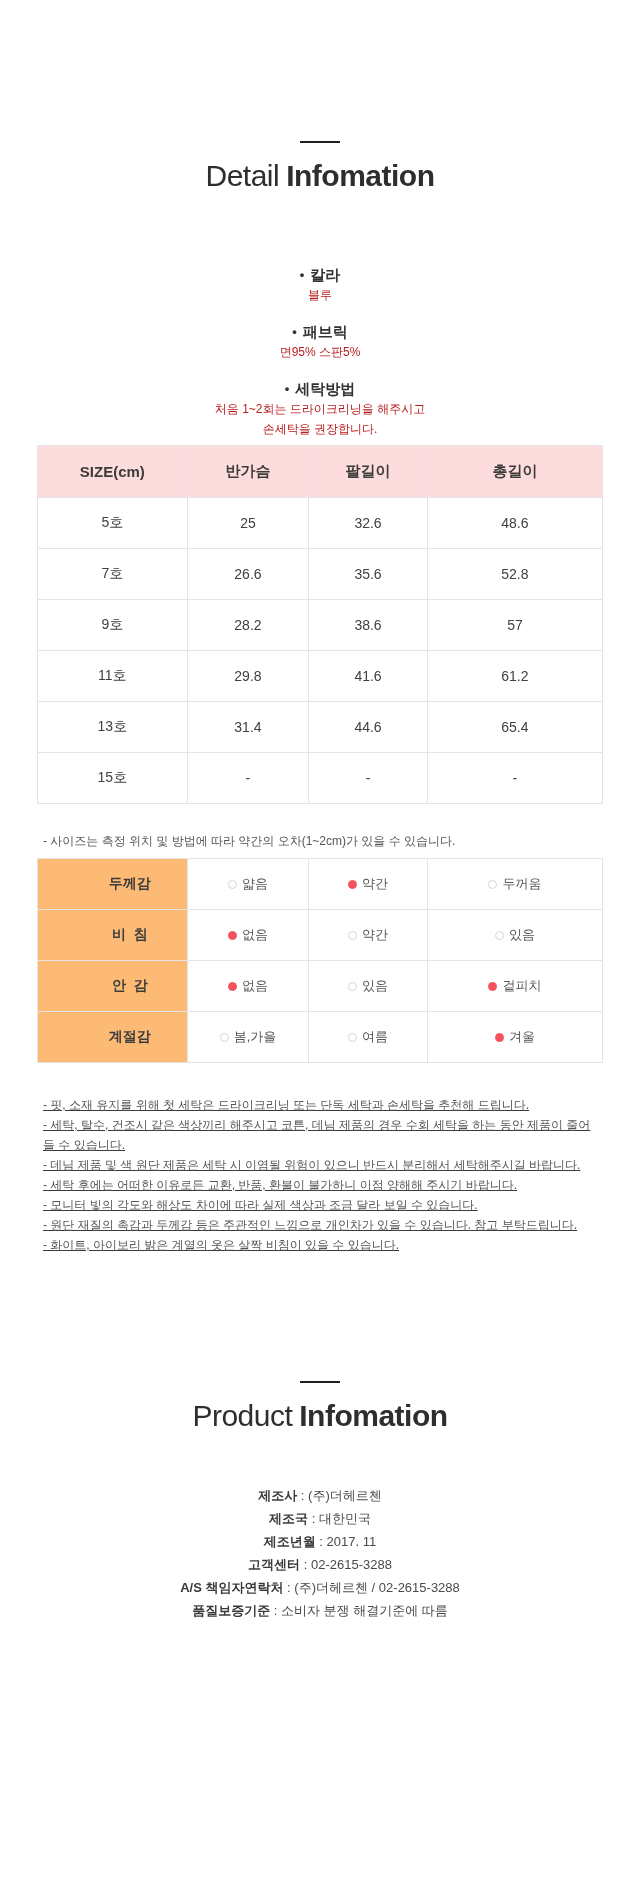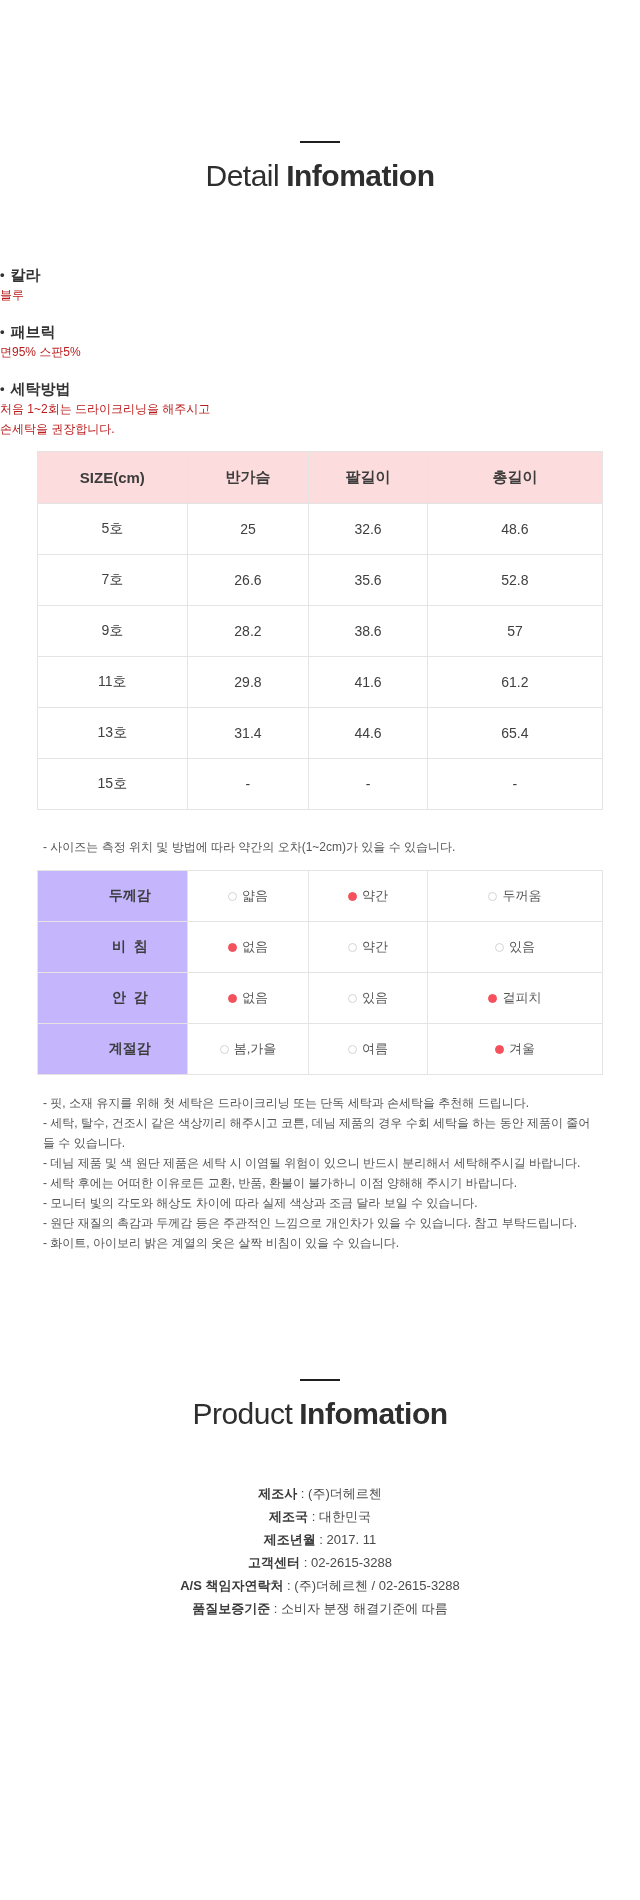--- a/index.html
+++ b/index.html
@@ -8,46 +8,46 @@
     font-family:"Liberation Sans","DejaVu Sans",sans-serif;color:#3a3a3a;
   }
   
   .rule{width:40px;height:2px;background:#1f1f1f;margin:0 auto;}
   .rule-1{margin-top:141px;}
   .rule-2{margin-top:126px;}
   .sec-title{margin-top:15px;text-align:center;font-size:30px;line-height:36px;color:#2e2e2e;letter-spacing:-0.5px;}
   .sec-title .light{font-weight:300;}
   .sec-title .bold{font-weight:800;margin-left:7px;}
   
-  .specs{margin-top:72px;text-align:left;}
+  .specs{margin-top:72px;text-align:center;}
   .spec{margin-top:18px;}
   .spec:first-child{margin-top:0;}
   .spec-label{font-size:15px;font-weight:700;color:#333;line-height:18px;}
   .spec-label .bullet{font-size:13px;margin-right:6px;color:#333;position:relative;top:-1px;}
   .spec-value{font-size:12px;color:#b91c1c;line-height:20px;}
   
-  table.info-table{width:566px;margin:12px auto;border-collapse:collapse;table-layout:fixed;}
+  table.info-table{width:566px;margin:6px auto;border-collapse:collapse;table-layout:fixed;}
   table.info-table col.c1{width:26.5%;} table.info-table col.c2{width:21.5%;}
   table.info-table col.c3{width:21%;}  table.info-table col.c4{width:31%;}
   table.info-table th,table.info-table td{border:1px solid #e4e4e4;text-align:center;vertical-align:middle;}
   .size-table{margin-top:50px;}
   .size-table th{height:49px;background:#fcdcdc;font-size:15px;font-weight:700;color:#3c3c3c;}
   .size-table td{height:48px;font-size:14px;color:#404040;}
   .feature-table{margin-top:70px;}
   .feature-table td{height:48px;}
-  .ft-label{background:#c4b5fd;font-weight:700;font-size:14px;color:#3c3c3c;white-space:pre;padding-left:36px;}
+  .ft-label{background:#fdba74;font-weight:700;font-size:14px;color:#3c3c3c;white-space:pre;padding-left:36px;}
   .opt{font-size:13px;color:#555;border-radius:20px;}
   .dot{display:inline-block;width:9px;height:9px;border-radius:50%;margin-right:5px;vertical-align:-1px;box-sizing:border-box;}
   .dot.off{border:1px solid #d5d5d5;background:#fff;}
   .dot.on{background:#f4515c;border:1px solid #f4515c;}
   
   .notes{width:560px;margin:0 auto;text-align:left;padding-left:3px;box-sizing:border-box;}
   .size-notes{margin-top:26px;}
   .size-notes .note{font-size:12px;color:#555;line-height:22px;}
-  .care-notes{margin-top:18px;}
+  .care-notes{margin-top:32px;text-decoration:underline;}
   .care-notes .note{font-size:12px;color:#555;line-height:20px;}
   
   .pi-list{margin-top:50px;text-align:center;}
   .pi-row{font-size:13px;line-height:23px;color:#444;}
   .pi-label{font-weight:700;color:#3a3a3a;}
   .pi-value{font-weight:400;color:#4a4a4a;}
 </style>
 </head>
 <body>
 

